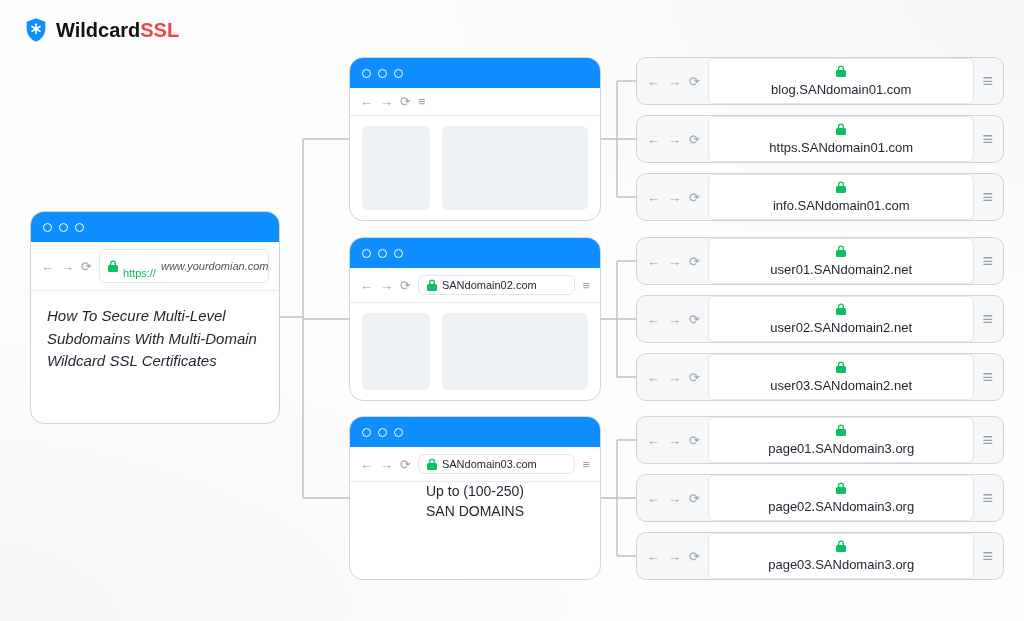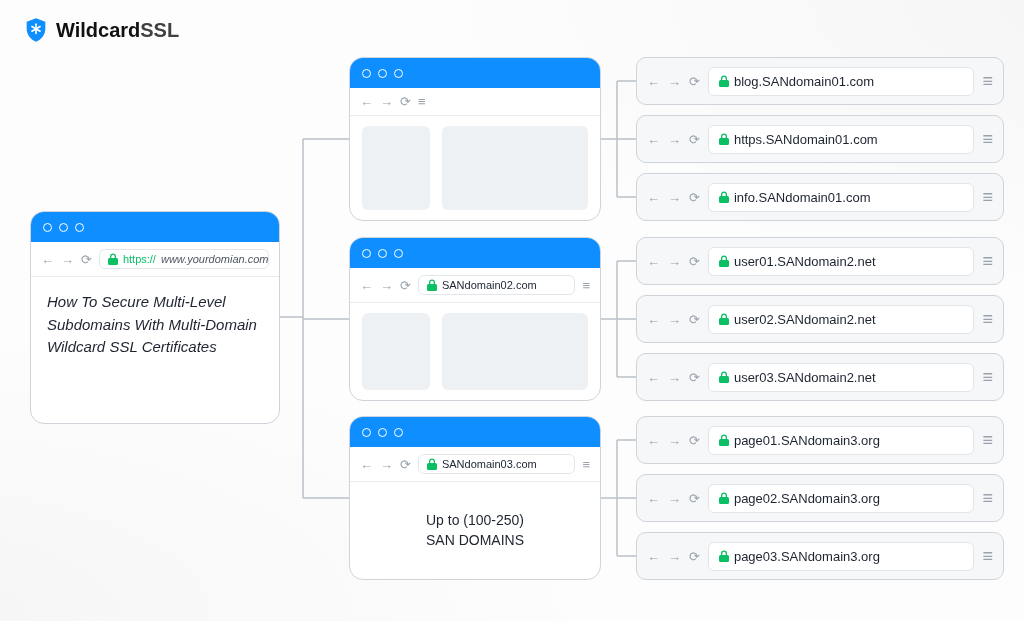--- a/index.html
+++ b/index.html
@@ -26,21 +26,21 @@
   .logo {
     position:absolute;
     top:16px; left:22px;
     display:flex; align-items:center; gap:6px;
     font-weight:700; font-size:20px;
   }
   .logo .shield {
     width:28px;height:28px;
   }
   .logo .w1{color:#111;text-align:center;}
-  .logo .w2{color:#404040;}
+  .logo .w2{color:#ef4444;}
 
   
   .intro-card{
     position:absolute;
     left:30px; top:211px;
     width:250px; height:213px;
     border:1.5px solid #cfd4da;
     border-radius:14px;
     background:#fff;
     display:flex; flex-direction:column;
@@ -74,21 +74,21 @@
     color:#1c2430;
     display:flex; align-items:center; gap:5px;
     overflow:hidden; white-space:nowrap;
   }
   .intro-body{
     padding:14px 16px 10px 16px;
     font-size:15px; line-height:1.5; color:#1e2430;
     flex:1;
     font-style:italic;
   }
-  .https{color:#0abf64;}
+  .https{color:#0abf64;margin-top:14px;}
   .domaintext{color:#4c5560;font-style:italic;}
 
   
   .san-card{
     position:absolute;
     width:252px; height:164px;
     border:1.5px solid #cfd4da;
     border-radius:14px;
     background:#fff;
     display:flex; flex-direction:column;
@@ -102,21 +102,21 @@
     flex:1; padding:10px 12px;
     display:flex; gap:12px;
   }
   .placeholder{
     background:#eef1f4;
     border-radius:6px;
   }
   .ph-small{ width:68px; }
   .ph-large{ flex:1; }
   .san3-body{
-    flex:1; display:flex; align-items:center; justify-content:center;
+    flex:1; display:flex; align-items:flex-start; justify-content:center;
     text-align:center;
     font-size:14px; color:#1e2430; line-height:1.4;
     padding:0 10px;
   }
 
   
   .sub-col{
     position:absolute;
     left:636px;
     width:368px;
@@ -130,20 +130,21 @@
     height:48px;
     border:1.5px solid #cfd4da;
     border-radius:10px;
     background:#f5f7f9;
     display:flex; align-items:center;
     padding:0 10px; gap:8px;
   }
   .subrow .addr{
     font-size:13px;
     padding:6px 10px;
+    flex-direction:column;
   }
   .subrow .hamb{ margin-left:auto; font-size:18px;}
 
   
   svg.connectors{
     position:absolute; inset:0; width:1024px; height:621px;
     pointer-events:none;
   }
   svg.connectors path{
     fill:none; stroke:#b9c1c9; stroke-width:1.5;

